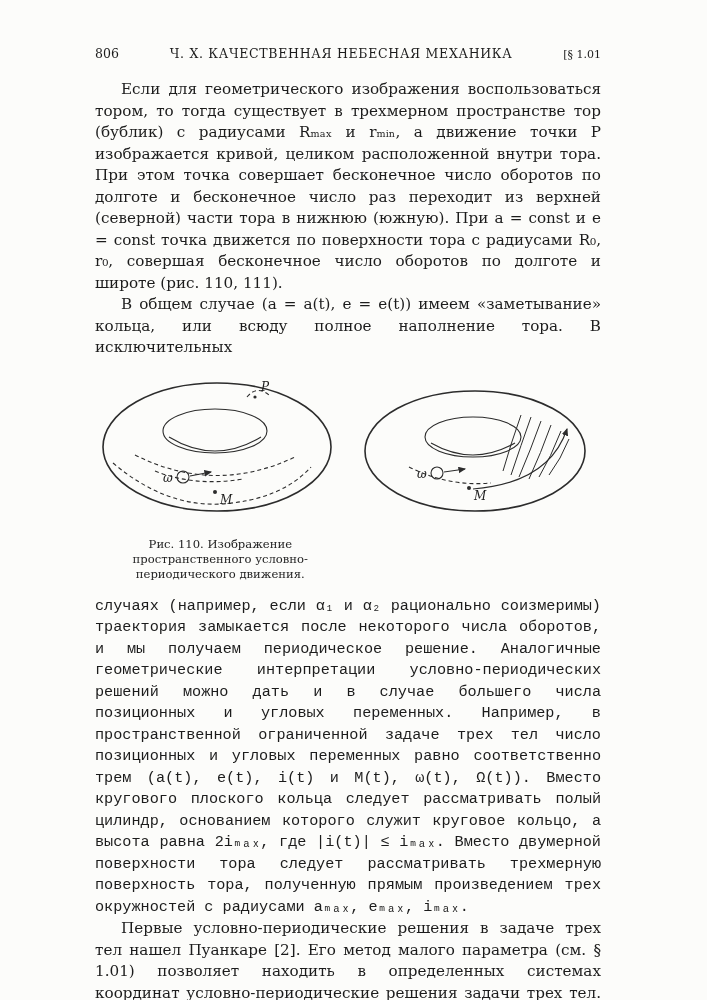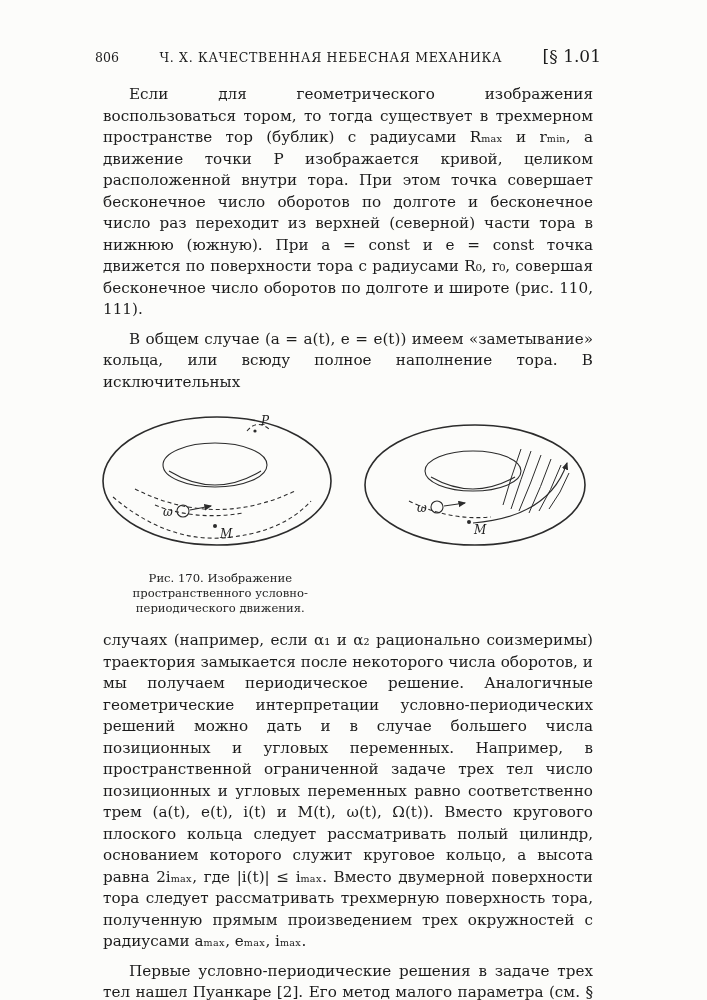--- a/index.html
+++ b/index.html
@@ -16,30 +16,30 @@
     overflow: hidden;
   }
   .page-header {
     display: flex;
     justify-content: space-between;
     align-items: baseline;
     font-size: 12.5px;
     margin-bottom: 18px;
   }
   .running-title { letter-spacing: 0.7px; text-align: right; }
-  .section-marker { font-size: 17px; }
+  .section-marker { font-size: 11px; }
   p.body-text {
     font-size: 15.2px;
     line-height: 21.5px;
     text-align: justify;
-    margin: 8px;
+    margin: 0;
     text-indent: 26px;
     hyphens: auto;
   }
-  p.body-text.no-indent { text-indent: 0; }
+  p.body-text.no-indent { text-indent: 0; font-family: Liberation Mono, monospace; }
   .figures-block { margin: 12px 0 10px 0; }
   .figures-row {
     display: flex;
     justify-content: space-between;
     align-items: flex-end;
   }
   .figure-box { width: 248px; height: 158px; }
   .figure-box svg { width: 100%; height: 100%; }
   .captions-row {
     display: flex;
@@ -142,20 +142,20 @@
           <text class="fig-label" x="64" y="107">ω</text>
 
           <circle cx="116" cy="117" r="2" fill="#2c2c2c"></circle>
           <text class="fig-label" x="121" y="129">M</text>
         </svg>
       </div>
 
     </div>
 
     <div class="captions-row">
-      <div class="fig-caption">Рис. 170. Изображение пространственного условно-периодического движения.</div>
+      <div class="fig-caption">Рис. 110. Изображение пространственного условно-периодического движения.</div>
     </div>
   </div>
 
   <p class="body-text no-indent">случаях (например, если α₁ и α₂ рационально соизмеримы) траектория замыкается после некоторого числа оборотов, и мы получаем периодическое решение. Аналогичные геометрические интерпретации условно-периодических решений можно дать и в случае большего числа позиционных и угловых переменных. Например, в пространственной ограниченной задаче трех тел число позиционных и угловых переменных равно соответственно трем (a(t), e(t), i(t) и M(t), ω(t), Ω(t)). Вместо кругового плоского кольца следует рассматривать полый цилиндр, основанием которого служит круговое кольцо, а высота равна 2iₘₐₓ, где |i(t)| ≤ iₘₐₓ. Вместо двумерной поверхности тора следует рассматривать трехмерную поверхность тора, полученную прямым произведением трех окружностей с радиусами aₘₐₓ, eₘₐₓ, iₘₐₓ.</p>
   <p class="body-text">Первые условно-периодические решения в задаче трех тел нашел Пуанкаре [2]. Его метод малого параметра (см. § 1.01) позволяет находить в определенных системах координат условно-периодические решения задачи трех тел. Периодические решения первого, второго, третьего сорта суть, вообще говоря,</p>
 
 </div>
 
 </body></html>

